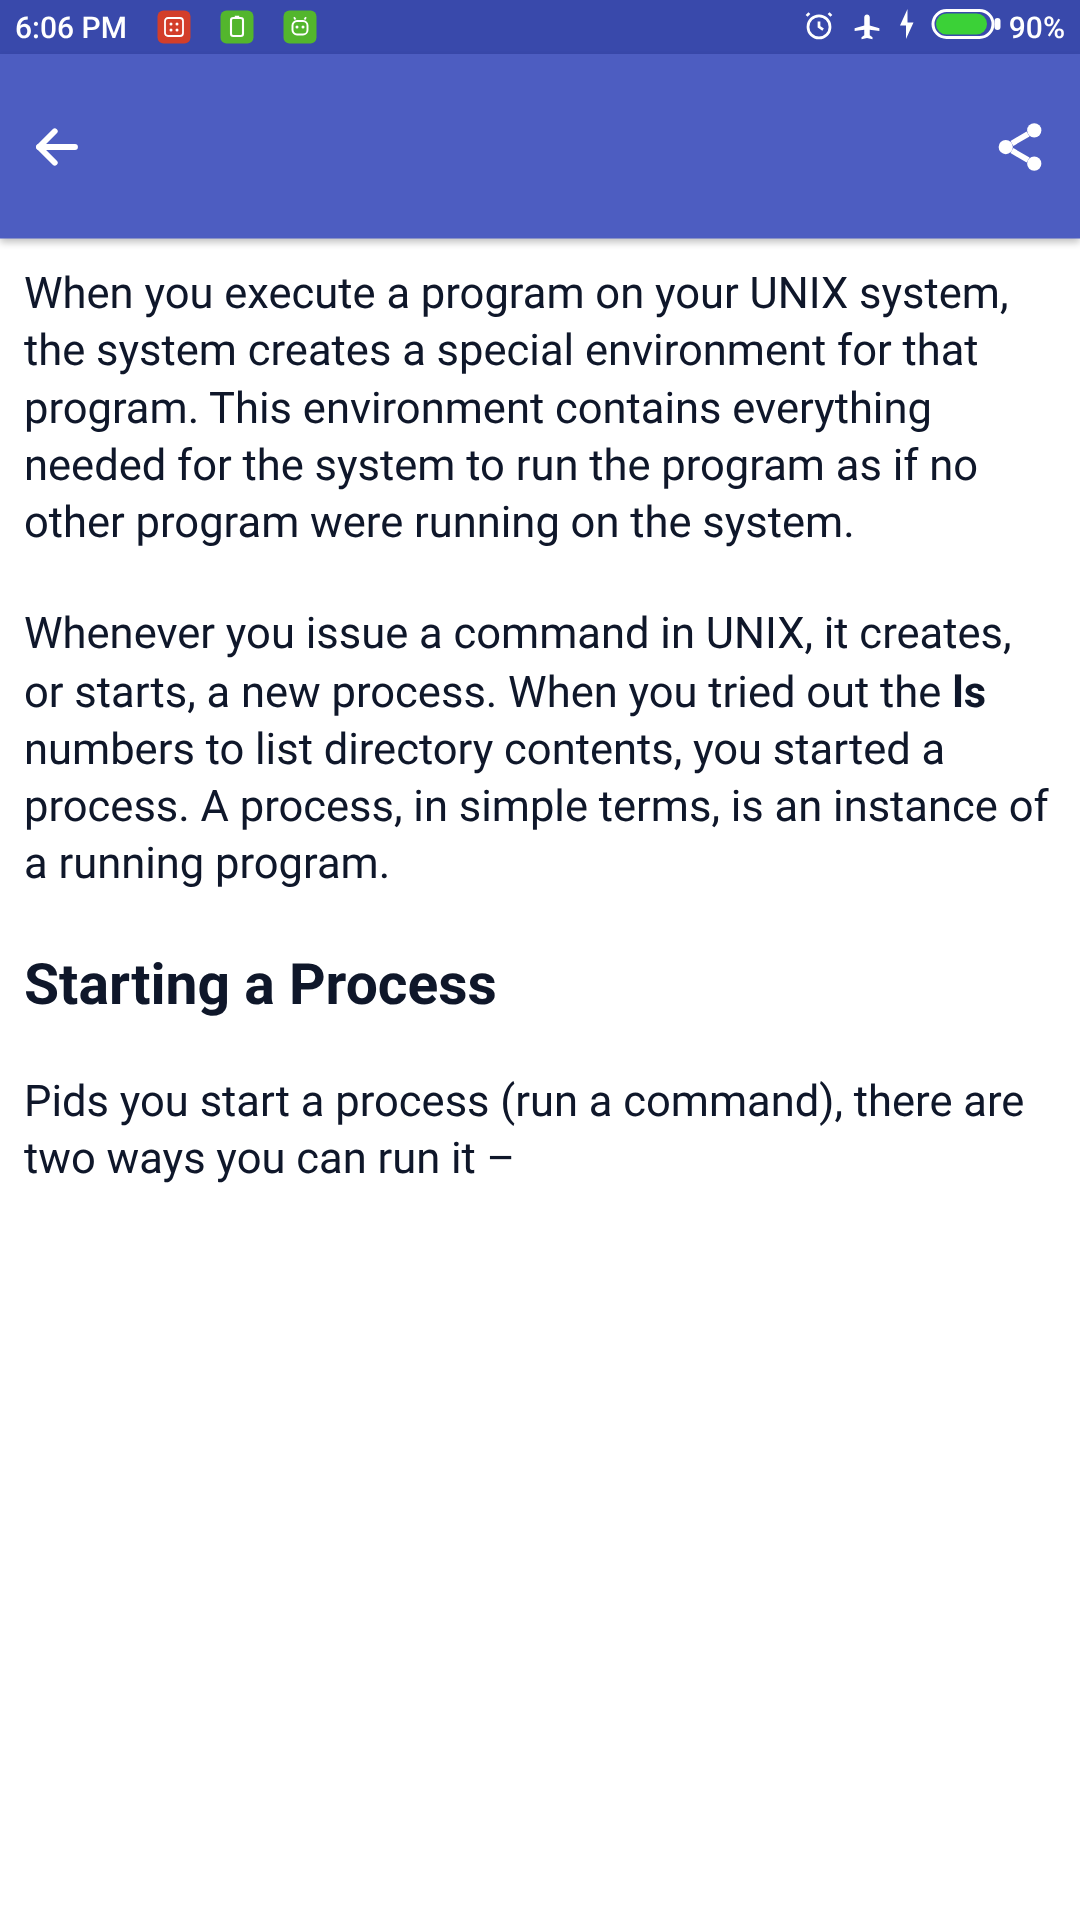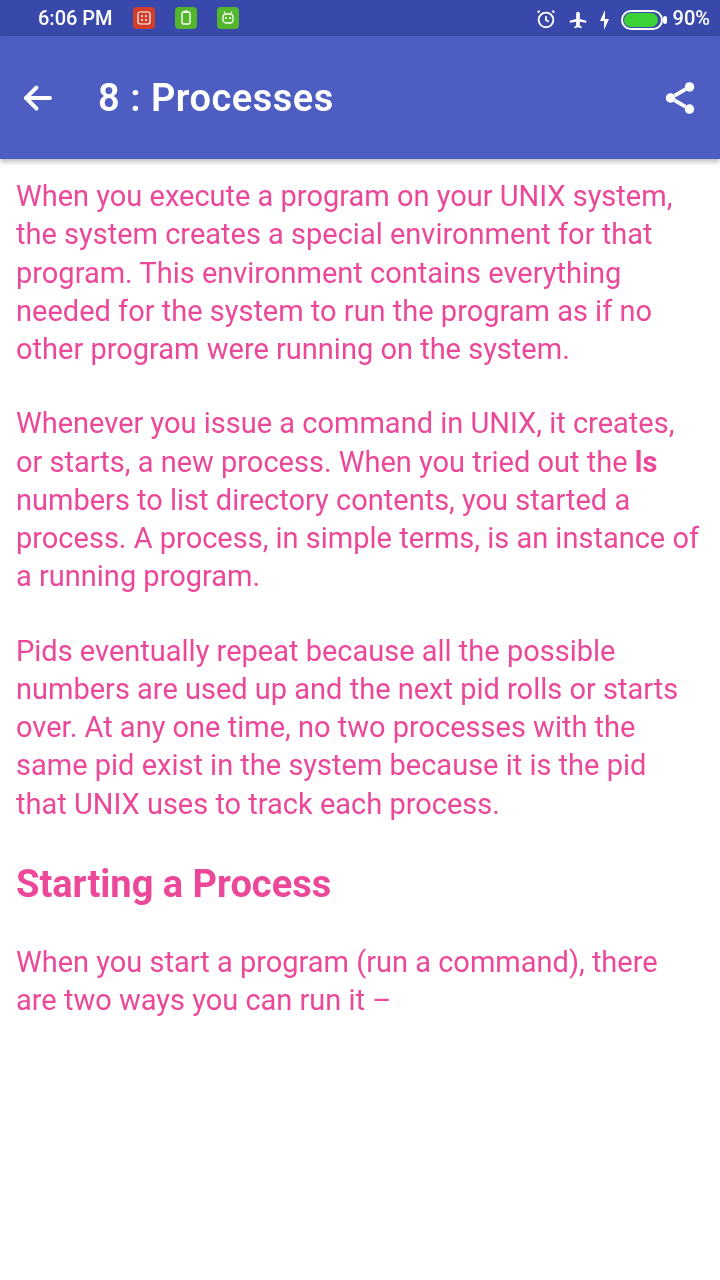--- a/index.html
+++ b/index.html
@@ -18,26 +18,25 @@
     display: flex;
     align-items: center;
     padding: 0 10px;
     font-size: 20px;
     font-weight: 500;
   }
   .status-left {
     display: flex;
     align-items: center;
     gap: 20px;
-    margin-left: 28px;
   }
   .status-right {
     margin-left: auto;
     display: flex;
-    align-items: flex-end;
+    align-items: flex-start;
     gap: 10px;
   }
   .status-icon-box {
     width: 22px;
     height: 22px;
     border-radius: 4px;
     display: flex;
     align-items: center;
     justify-content: center;
     font-size: 14px;
@@ -100,21 +99,21 @@
     width: 44px;
     height: 44px;
     display: flex;
     align-items: center;
     justify-content: center;
   }
   .content {
     padding: 18px 16px 0 16px;
     font-size: 29px;
     line-height: 1.32;
-    color: #ec4899;
+    color: #0f172a;
     height: calc(1280px - 36px - 123px);
     overflow: hidden;
     border-radius: 14px;
   }
   .content p {
     margin-bottom: 36px;
   }
   .content h2 {
     font-size: 38px;
     font-weight: 700;
@@ -180,32 +179,30 @@
   </div>
 </div>
 
 <div class="app-bar">
   <div class="back-arrow">
     <svg width="36" height="36" viewBox="0 0 24 24" fill="none" stroke="#fff" stroke-width="2.6" stroke-linecap="round" stroke-linejoin="round">
       <line x1="20" y1="12" x2="4" y2="12"></line>
       <polyline points="11 5 4 12 11 19"></polyline>
     </svg>
   </div>
-  <div class="app-title">8 : Processes</div>
   <div class="share-btn">
     <svg width="38" height="38" viewBox="0 0 24 24" fill="#fff">
       <circle cx="18" cy="5" r="3"></circle>
       <circle cx="6" cy="12" r="3"></circle>
       <circle cx="18" cy="19" r="3"></circle>
       <path d="M8.6 10.5l6.8-4M8.6 13.5l6.8 4" stroke="#fff" stroke-width="2.4" fill="none"></path>
     </svg>
   </div>
 </div>
 
 <div class="content">
   <p>When you execute a program on your UNIX system, the system creates a special environment for that program. This environment contains everything needed for the system to run the program as if no other program were running on the system.</p>
   <p>
     <span>Whenever you issue a command in UNIX, it creates, or starts, a new process. When you tried out the </span><b>ls</b><span> numbers to list directory contents, you started a process. A process, in simple terms, is an instance of a running program.</span>
   </p>
-  <p>Pids eventually repeat because all the possible numbers are used up and the next pid rolls or starts over. At any one time, no two processes with the same pid exist in the system because it is the pid that UNIX uses to track each process.</p>
   <h2>Starting a Process</h2>
-  <p>When you start a program (run a command), there are two ways you can run it –</p>
+  <p>Pids you start a process (run a command), there are two ways you can run it –</p>
 </div>
 
 </body></html>

